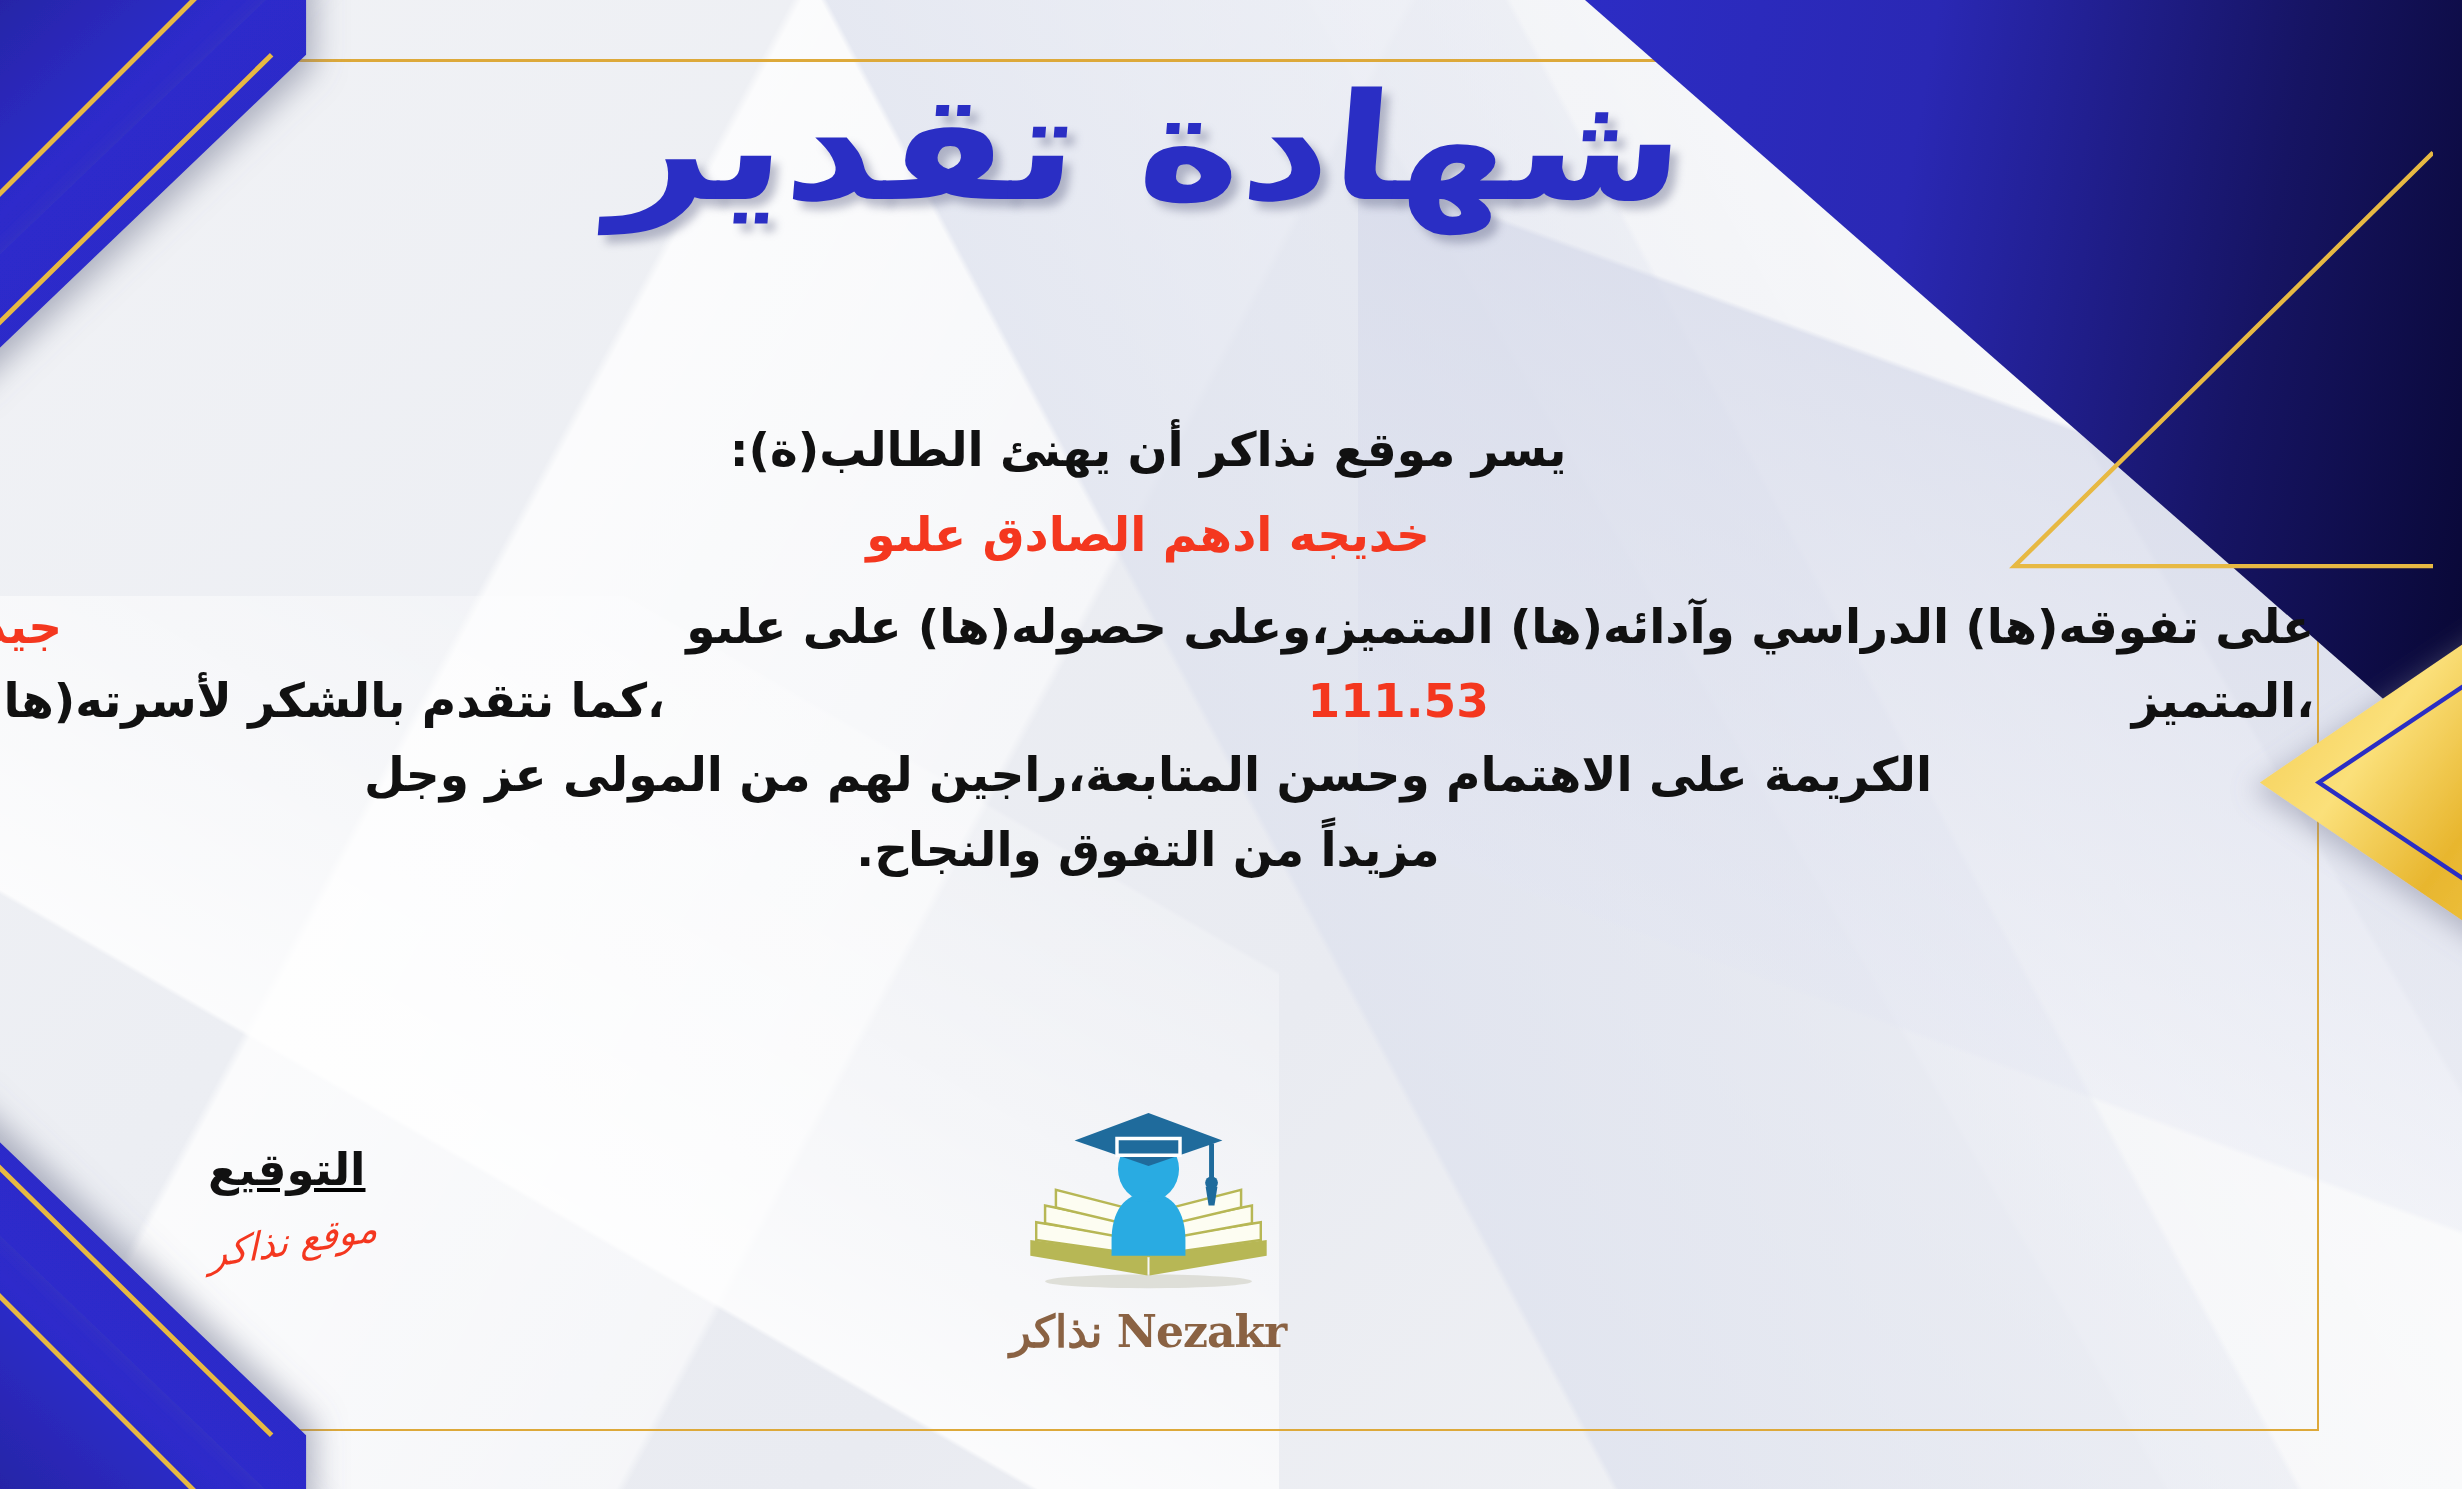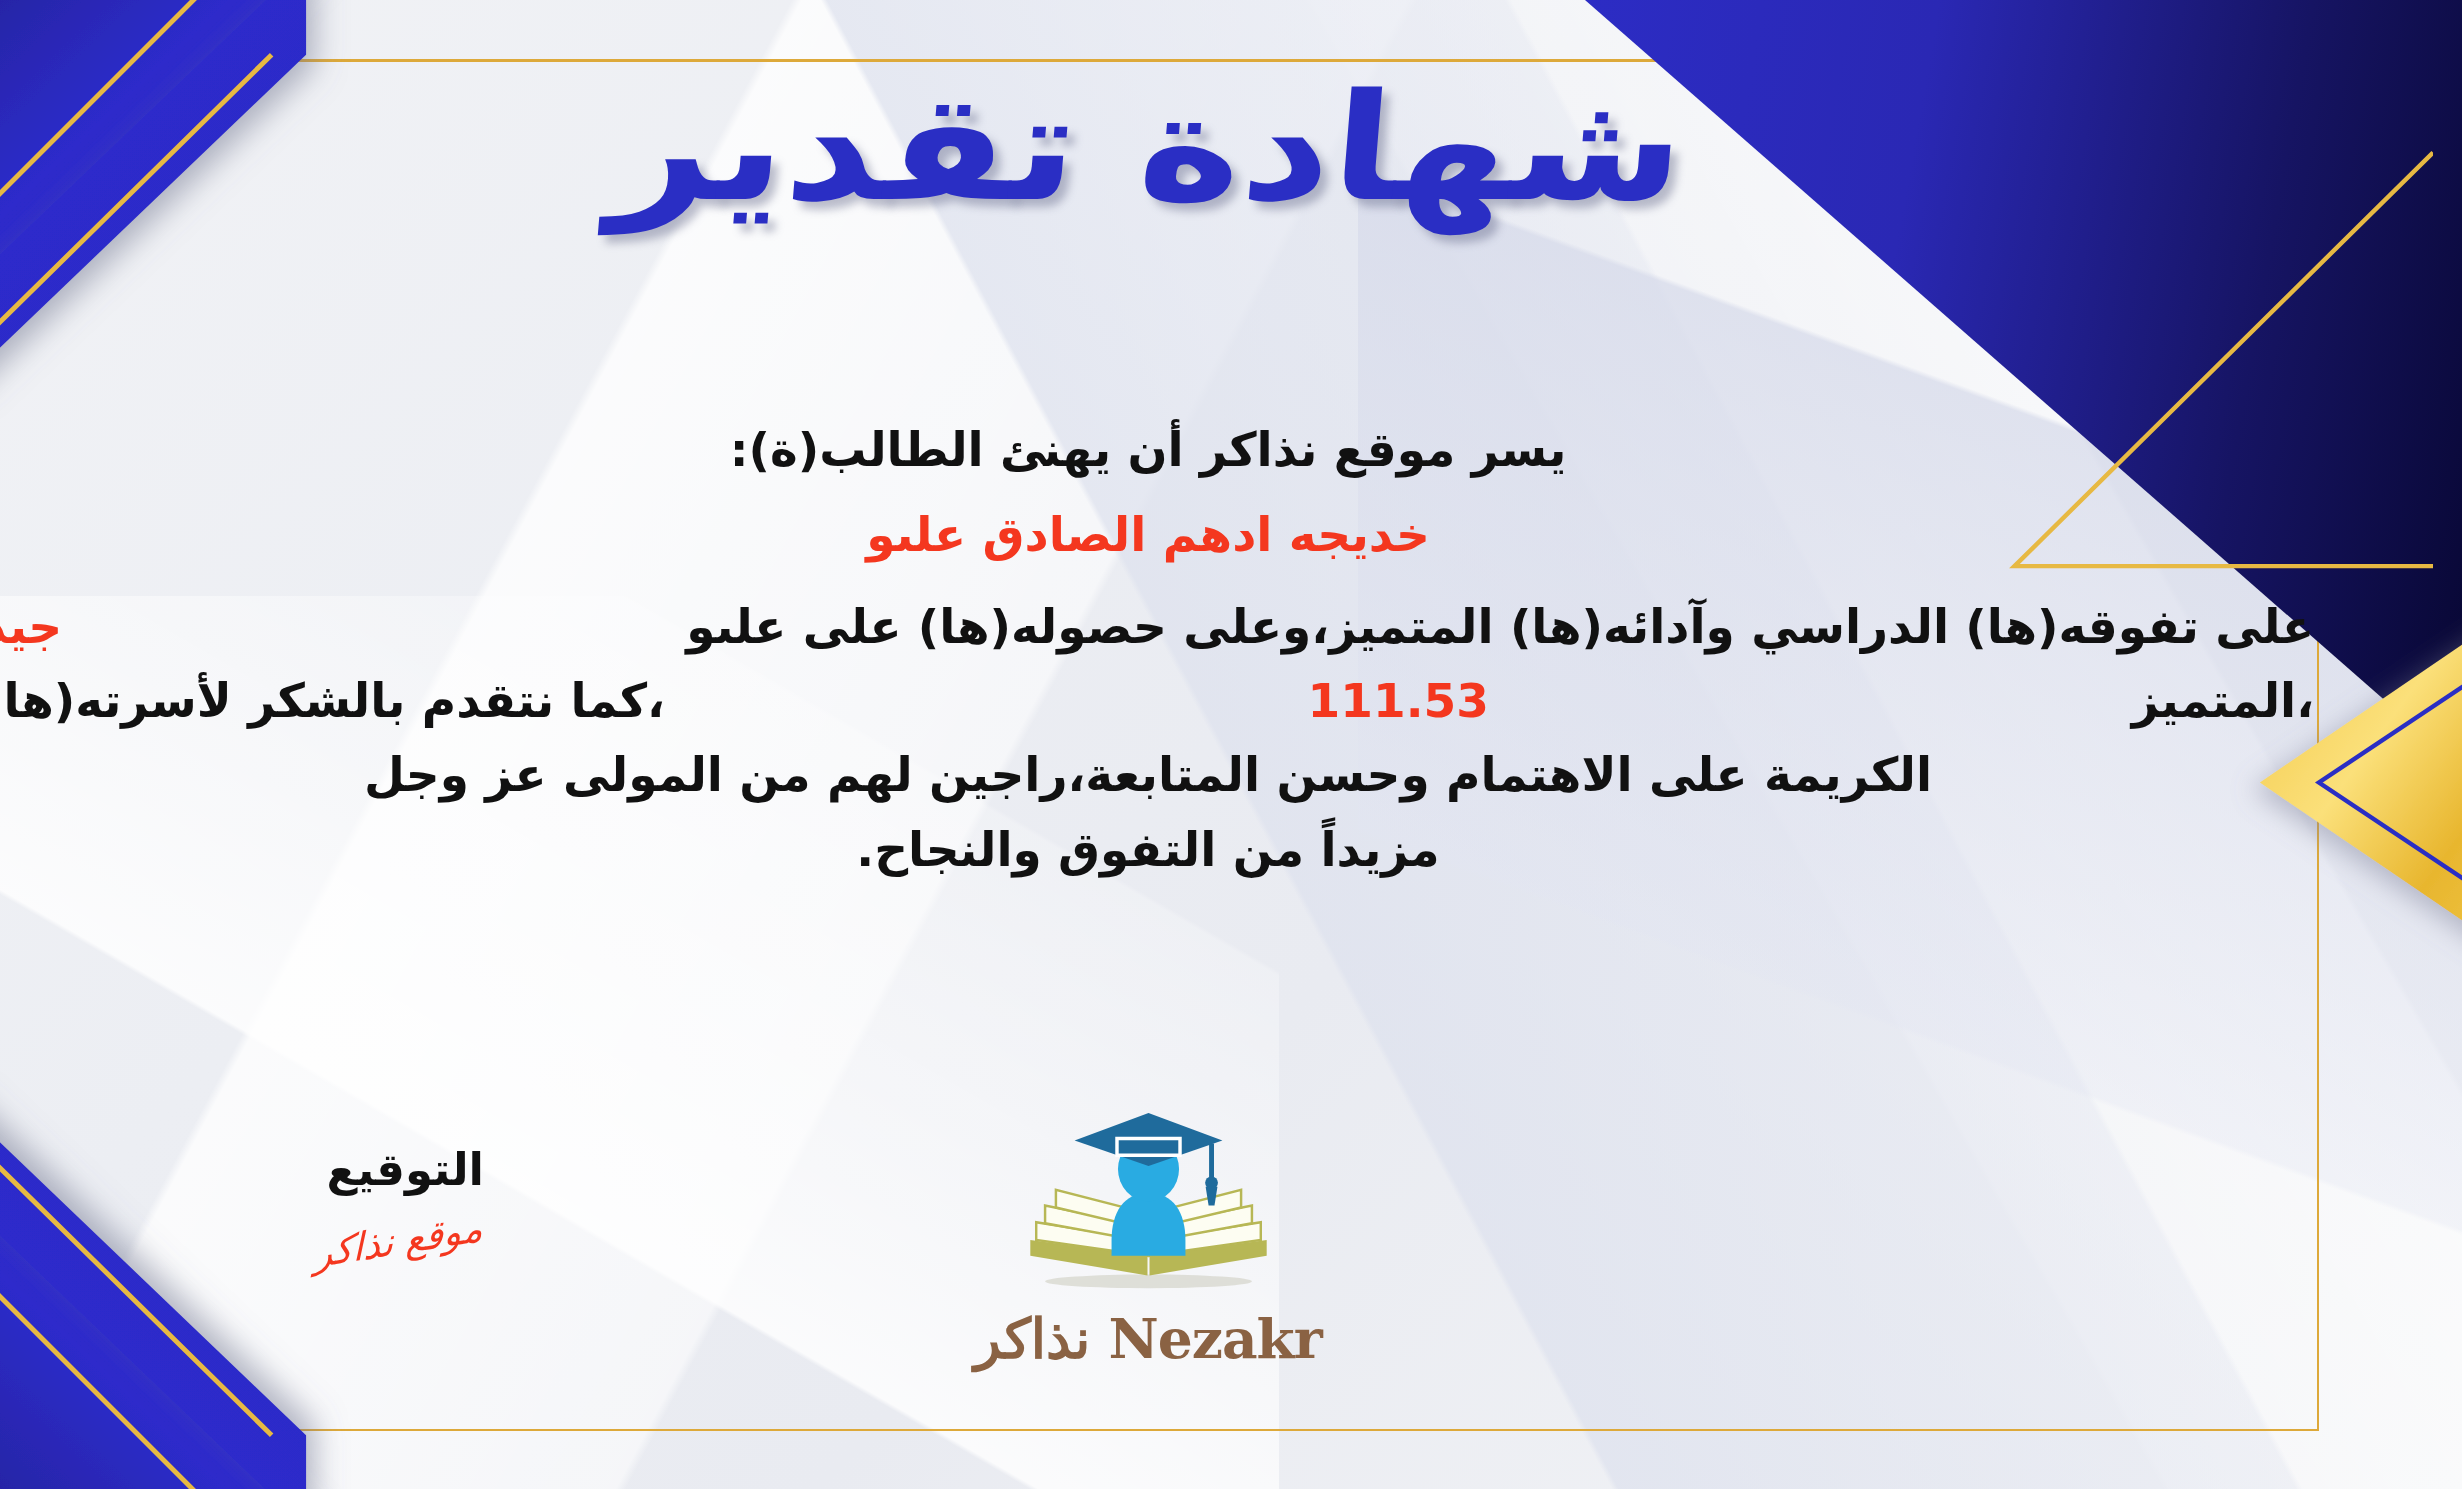--- a/index.html
+++ b/index.html
@@ -86,41 +86,41 @@
     direction:rtl;
     width:100%;
   }
   .red{color:#f4371f;font-weight:700;}
   .ln.l4{margin-top:3px;}
   .ln.l5{margin-top:3px;}
   .ln.l6{margin-top:3px;}
 
   
   .sig{
-    position:absolute;left:374px;top:1143px;text-align:right;width:276px;
+    position:absolute;left:374px;top:1143px;text-align:left;width:276px;text-decoration:underline;
   }
   .sig-label{font-size:45px;font-weight:700;color:#111;}
   .sig-mark{
     margin-top:22.7px;
     font-family:"DejaVu Serif","Liberation Serif",serif;
     font-size:38px;color:#f4371f;
     transform:rotate(-9deg) skewX(-8deg);
     display:inline-block;
     font-style:italic;
   }
 
   
   .logo{
     position:absolute;left:50%;transform:translateX(-50%);
     top:1108px;width:443px;text-align:center;
   }
   .logo svg{display:block;margin:0 auto;}
   .logo-word{
     margin-top:1px;
-    font-size:55px;font-weight:800;color:#8a6243;
+    font-size:44px;font-weight:800;color:#8a6243;
     font-family:"DejaVu Serif","Liberation Serif",serif;
     letter-spacing:-1px;
     white-space:nowrap;
   }
 </style>
 </head>
 <body>
 
 <div id="cert">
 

